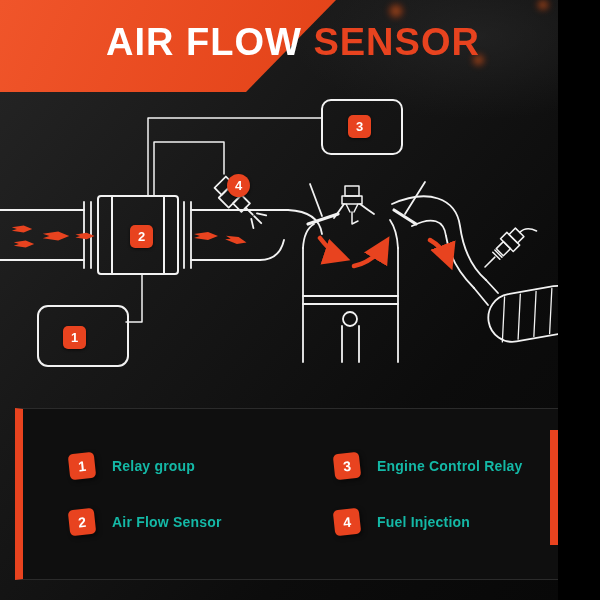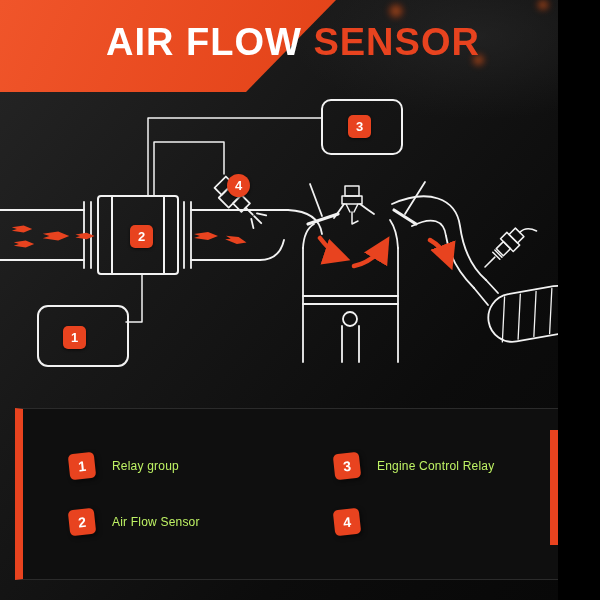--- a/index.html
+++ b/index.html
@@ -33,21 +33,21 @@
 
   
   .legend { position:absolute; left:15px; top:408px; width:570px; height:172px; box-sizing:border-box;
             background:#0f0f0f; border:1px solid #2b2b2b; border-left:8px solid var(--accent,#e8431f);
             display:grid; grid-template-columns:265px 1fr; row-gap:30px; align-content:center;
             padding:10px 18px 10px 46px; }
   .legend-item { display:flex; align-items:center; gap:17px; }
   .lbadge { width:26px; height:26px; flex:0 0 26px; background:var(--accent,#e8431f); color:#fff;
             font-weight:bold; font-size:14px; display:flex; align-items:center; justify-content:center;
             border-radius:5px; transform:rotate(-6deg); box-shadow:2px 2px 4px rgba(0,0,0,.5); }
-  .legend-label { color:#bef264; font-weight:normal; font-size:12px; letter-spacing:.2px; }
+  .legend-label { color:#14b8a6; font-weight:bold; font-size:14px; letter-spacing:.2px; }
 
   .edge-strip { position:absolute; right:0; top:430px; width:8px; height:115px; background:var(--accent,#e8431f); }
 </style>
 </head>
 <body>
 
 <div class="stage">
 
   <div class="photo-shadow"></div>
   <div class="glint" style="left:388px;top:4px;width:16px;height:14px;"></div>
@@ -187,17 +187,18 @@
     <div class="legend-item">
       <span class="lbadge">3</span>
       <span class="legend-label">Engine Control Relay</span>
     </div>
     <div class="legend-item">
       <span class="lbadge">2</span>
       <span class="legend-label">Air Flow Sensor</span>
     </div>
     <div class="legend-item">
       <span class="lbadge">4</span>
+      <span class="legend-label">Fuel Injection</span>
     </div>
   </aside>
 
   <div class="edge-strip"></div>
 </div>
 
 </body></html>

